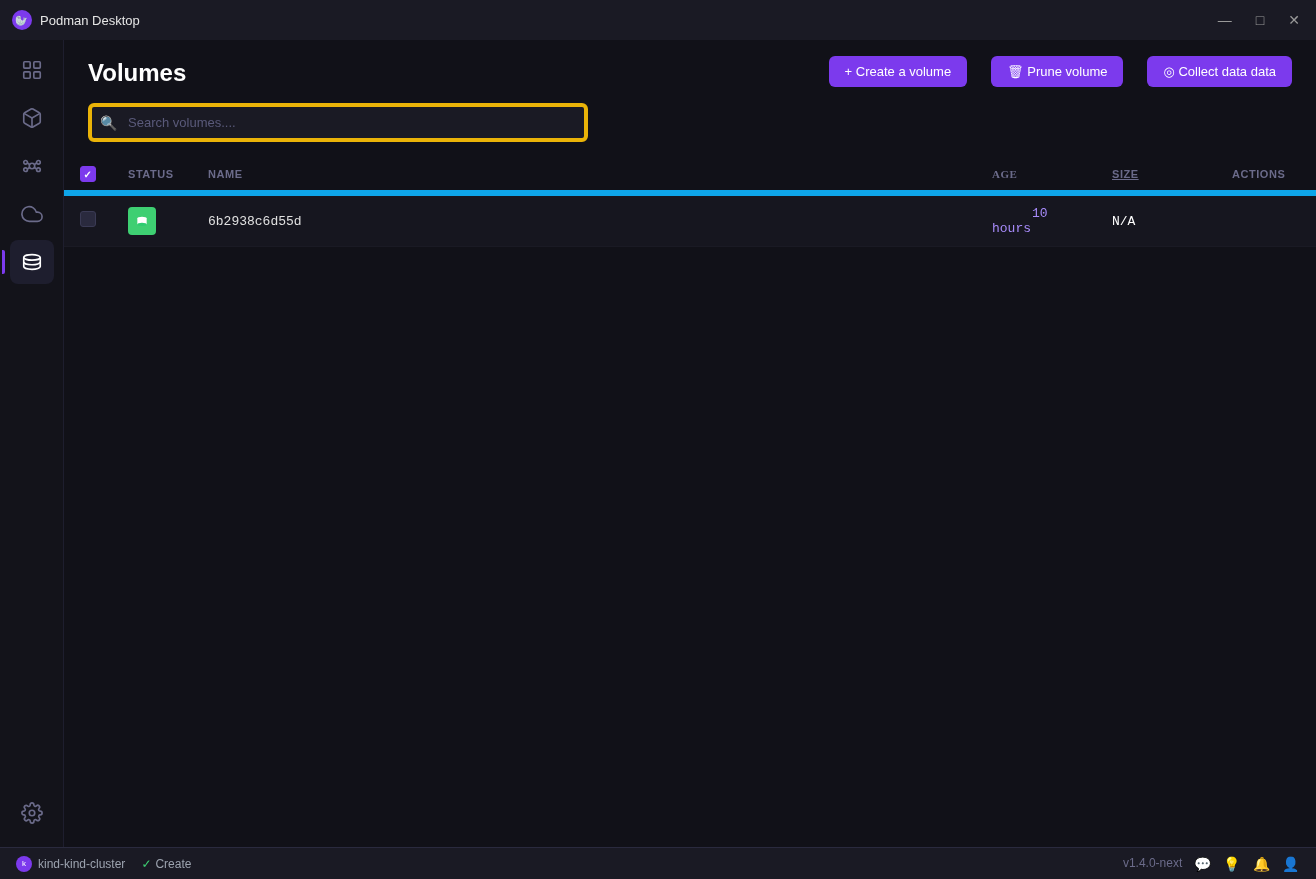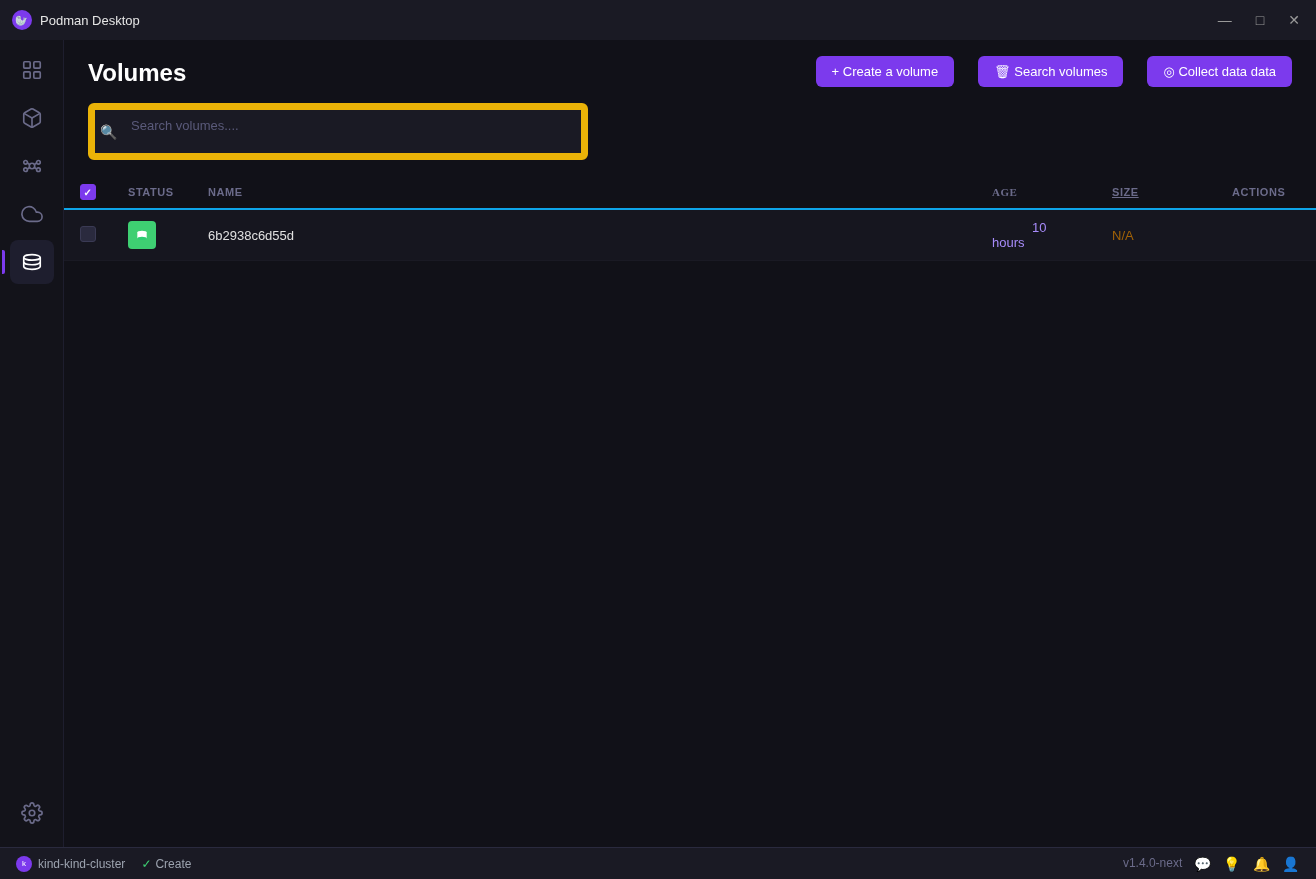--- a/index.html
+++ b/index.html
@@ -172,24 +172,24 @@
       position: absolute;
       left: 12px;
       top: 50%;
       transform: translateY(-50%);
       color: #6b6b8a;
       font-size: 14px;
     }
     .search-input {
       width: 100%;
       background: #1a1a24;
-      border: 7px solid #eab308;
+      border: 4px solid #eab308;
       border-radius: 6px;
       color: #c0c0d0;
-      padding: 8px 12px 20px 36px;
+      padding: 8px 12px 8px 36px;
       font-size: 13px;
       outline: none;
     }
     .search-input::placeholder { color: #5a5a7a; }
 
     
     .table-container {
       flex: 1;
       overflow-y: auto;
       padding: 0;
@@ -202,33 +202,34 @@
       background: #111118;
     }
     .table th {
       padding: 8px 16px;
       text-align: left;
       font-size: 11px;
       font-weight: 600;
       color: #6b6b8a;
       letter-spacing: 0.05em;
       text-transform: uppercase;
-      border-bottom: 2px solid #0ea5e9;
+      border-bottom: 6px solid #0ea5e9;
     }
     .table th.col-checkbox { width: 40px; }
     .table th.col-status { width: 80px; }
     .table th.col-name { }
     .table th.col-age { width: 120px; font-family: Liberation Serif, serif; }
     .table th.col-size { width: 120px; text-decoration: underline; }
     .table th.col-actions { width: 100px; }
 
     .table tbody tr {
       background: #16161f;
       border-bottom: 1px solid #1a1a24;
       cursor: pointer;
+      font-family: Liberation Mono, monospace;
     }
     .table td {
       padding: 10px 16px;
       vertical-align: middle;
     }
     .table td.col-checkbox { }
 
     
     .checkbox {
       width: 16px;
@@ -261,21 +262,21 @@
       height: 28px;
       background: #3ecf72;
       border-radius: 4px;
       display: flex;
       align-items: center;
       justify-content: center;
       font-size: 14px;
     }
 
     .age-text { color: #a78bfa; margin-left: 40px; }
-    .size-text { color: #a16207; text-align: center; }
+    .size-text { color: #ffffff; text-align: center; }
     .name-text { color: #e0e0e0; font-size: 13px; }
 
     
     .footer {
       height: 32px;
       background: #1a1a24;
       border-top: 1px solid #2a2a3e;
       display: flex;
       align-items: center;
       padding: 0 16px;
@@ -397,21 +398,21 @@
         <path d="M19.4 15a1.65 1.65 0 0 0 .33 1.82l.06.06a2 2 0 0 1-2.83 2.83l-.06-.06a1.65 1.65 0 0 0-1.82-.33 1.65 1.65 0 0 0-1 1.51V21a2 2 0 0 1-4 0v-.09A1.65 1.65 0 0 0 9 19.4a1.65 1.65 0 0 0-1.82.33l-.06.06a2 2 0 0 1-2.83-2.83l.06-.06A1.65 1.65 0 0 0 4.68 15a1.65 1.65 0 0 0-1.51-1H3a2 2 0 0 1 0-4h.09A1.65 1.65 0 0 0 4.6 9a1.65 1.65 0 0 0-.33-1.82l-.06-.06a2 2 0 0 1 2.83-2.83l.06.06A1.65 1.65 0 0 0 9 4.68a1.65 1.65 0 0 0 1-1.51V3a2 2 0 0 1 4 0v.09a1.65 1.65 0 0 0 1 1.51 1.65 1.65 0 0 0 1.82-.33l.06-.06a2 2 0 0 1 2.83 2.83l-.06.06A1.65 1.65 0 0 0 19.4 9a1.65 1.65 0 0 0 1.51 1H21a2 2 0 0 1 0 4h-.09a1.65 1.65 0 0 0-1.51 1z"></path>
       </svg>
     </div>
   </div>
 
   <div class="main-content">
 
     <div class="page-header">
       <h1 class="page-title">Volumes</h1>
       <button class="btn-primary">+ Create a volume</button>
-      <button class="btn-primary">🗑 Search volumes</button>
+      <button class="btn-primary">🗑 Prune volume</button>
       <button class="btn-primary">◎ Collect data data</button>
     </div>
 
     <div class="search-bar">
       <div class="search-input-wrapper">
         <span class="search-icon-inner">🔍</span>
         <input type="text" class="search-input" value="" placeholder="Search volumes...." style="">
       </div>
     </div>
 

